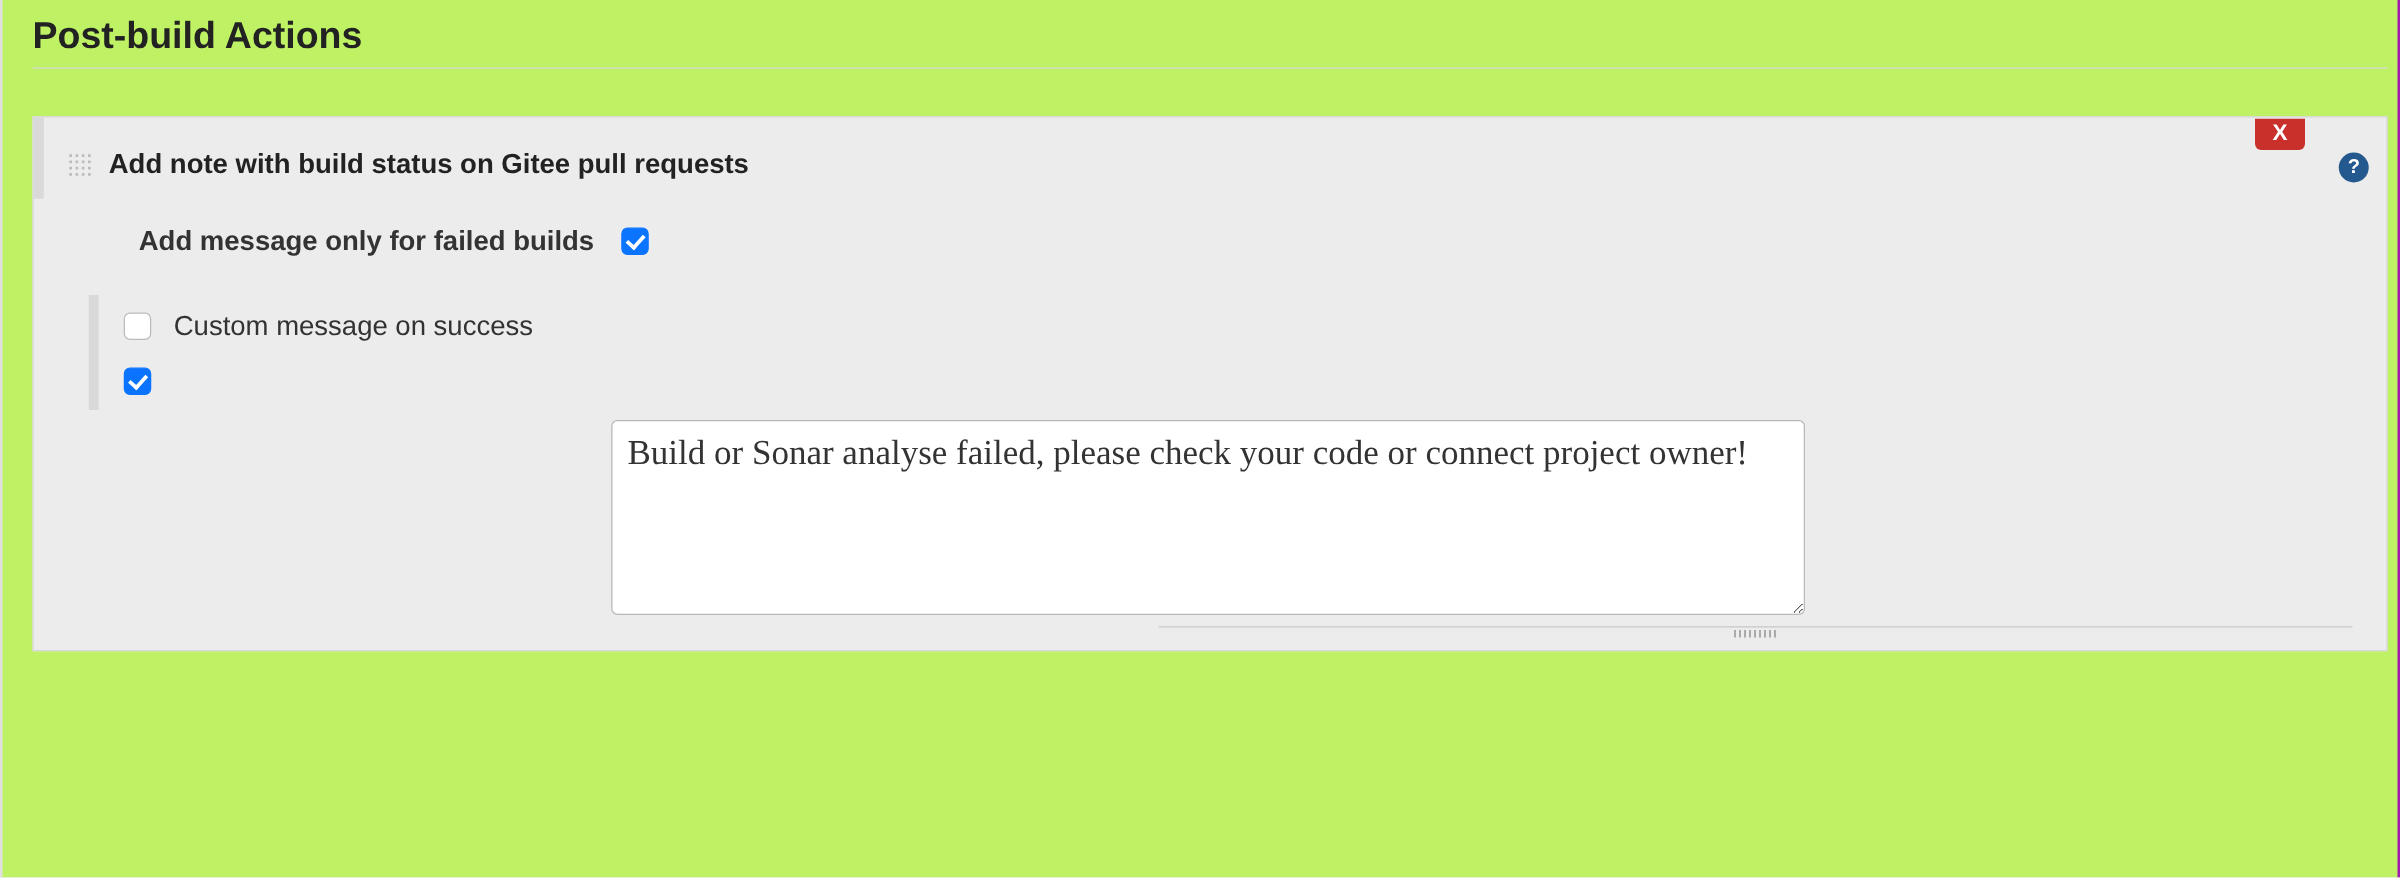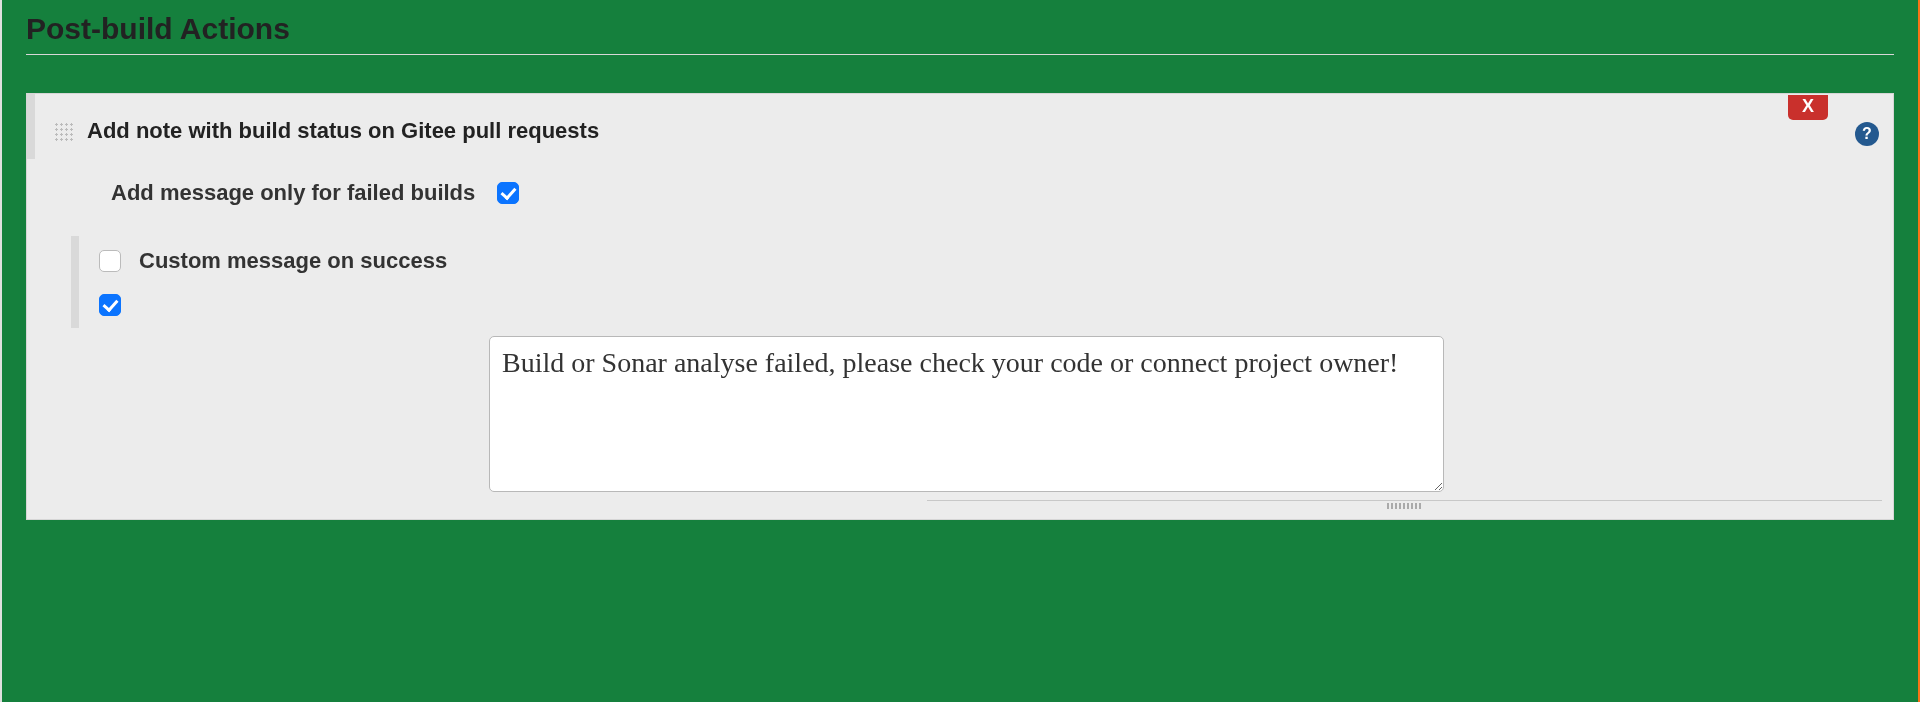--- a/index.html
+++ b/index.html
@@ -8,23 +8,23 @@
       padding: 0;
     }
     body {
       font-family: -apple-system, BlinkMacSystemFont, "Segoe UI", Helvetica, Arial, sans-serif;
       background: #f5f5f5;
       padding: 0;
       color: #333;
     }
     .outer-container {
       border-left: 2px solid #e0e0e0;
-      border-right: 2px solid #f97316;
-      padding: 8px 24px 0 24px;
-      background: #15803d;
+      border-right: 2px solid #a21caf;
+      padding: 8px 8px 0 24px;
+      background: #bef264;
       min-height: 702px;
     }
     .section-title {
       font-size: 30px;
       font-weight: 700;
       color: #222;
       margin-bottom: 8px;
       padding-top: 4px;
     }
     .section-divider {
@@ -145,21 +145,21 @@
     }
     .option-row {
       display: flex;
       align-items: center;
       gap: 18px;
       padding: 10px 0;
     }
     .option-label {
       font-size: 22px;
       color: #333;
-      font-weight: 700;
+      font-weight: 400;
     }
     .textarea-wrap {
       padding: 8px 0 0 438px;
     }
     .failure-textarea {
       width: 955px;
       max-width: 100%;
       height: 156px;
       border: 1px solid #b8b8b8;
       border-radius: 5px;

